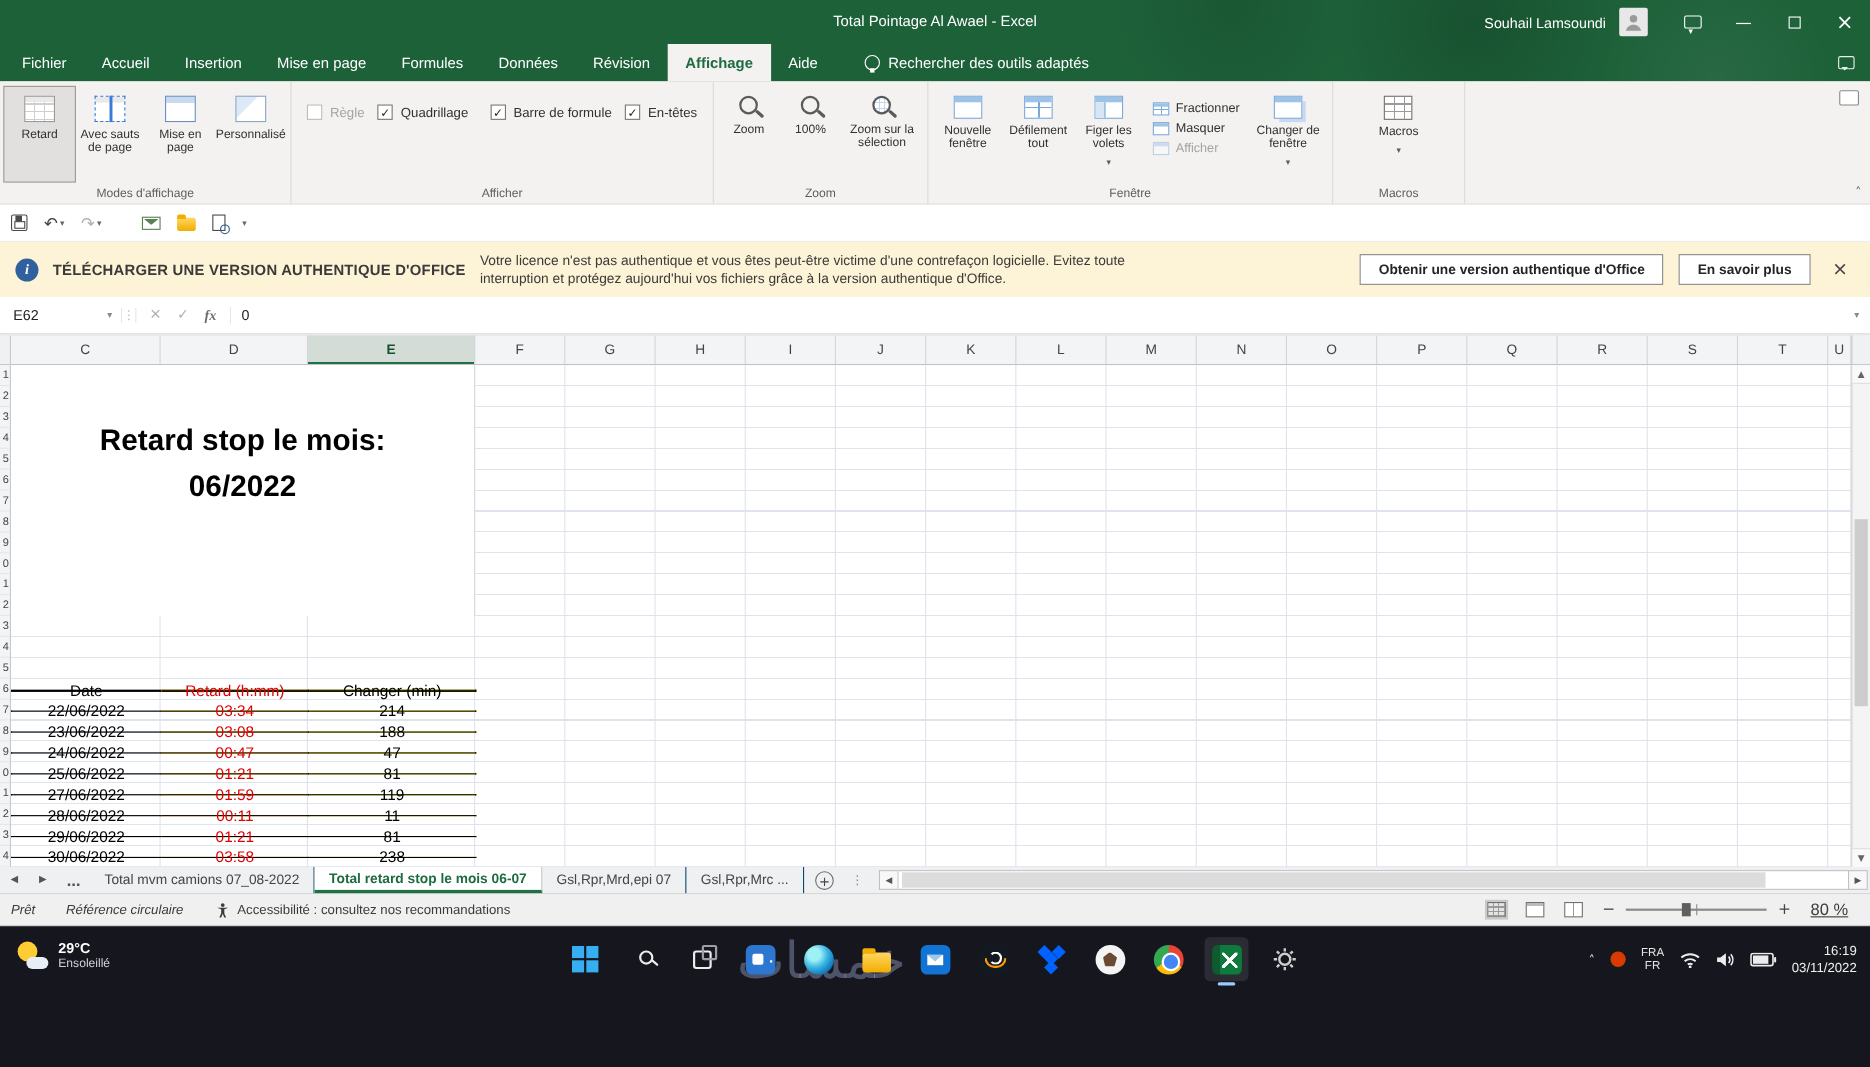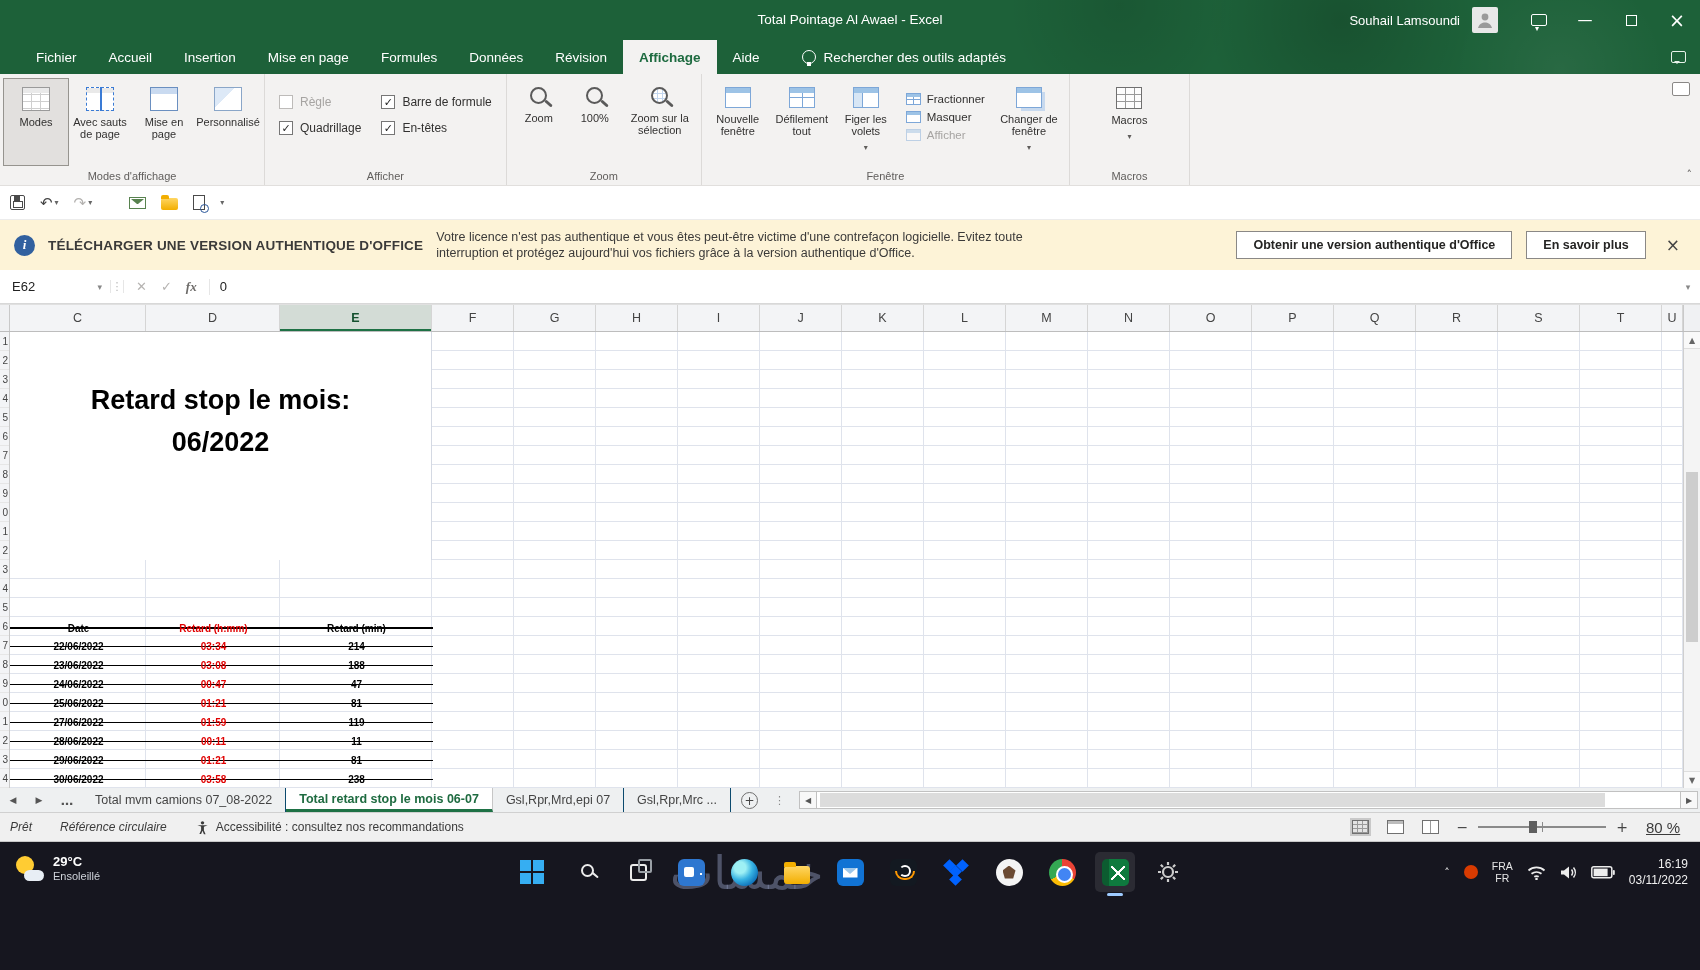--- a/index.html
+++ b/index.html
@@ -19,21 +19,21 @@
   .titlebar { height:40px; position:relative; display:flex; align-items:center; }
   .tb-title { position:absolute; left:50%; top:0; transform:translateX(-50%); line-height:40px; font-size:13.5px; white-space:nowrap; }
   .tb-right { margin-left:auto; display:flex; align-items:center; height:40px; }
   .tb-user { font-size:13px; margin-right:12px; }
   .tb-avatar { width:26px; height:26px; background:#e8e8e8; border-radius:2px; display:flex; align-items:center; justify-content:center; margin-right:18px; }
   .tb-btn { width:46px; height:40px; display:flex; align-items:center; justify-content:center; font-size:15px; color:#fff; cursor:default; }
   .sq { width:11px; height:11px; border:1.4px solid #fff; display:inline-block; }
   .ribbonopt { width:16px; height:12px; border:1.4px solid #fff; border-radius:2px; position:relative; }
   .ribbonopt::after { content:"▾"; position:absolute; left:3px; top:9px; font-size:8px; }
 
-  .tabrow { height:34px; display:flex; align-items:stretch; padding-left:20px; position:relative; }
+  .tabrow { height:34px; display:flex; align-items:stretch; padding-left:4px; position:relative; }
   .rtab { padding:0 16px; display:flex; align-items:center; font-size:13.5px; white-space:nowrap; }
   .rtab.active { background:#f3f2f1; color:#1e6b40; font-weight:700; }
   .tab-search { display:flex; align-items:center; gap:8px; margin-left:26px; font-size:13.5px; }
   .bulb { width:14px; height:14px; border:1.5px solid #fff; border-radius:50%; position:relative; }
   .bulb::after { content:""; position:absolute; left:4px; top:11px; width:4px; height:4px; background:#fff; }
   .combub { width:15px; height:12px; border:1.4px solid #e8f2ea; border-radius:2px; position:relative; }
   .combub::after { content:""; position:absolute; left:2px; bottom:-5px; border:3px solid transparent; border-top-color:#e8f2ea; }
 
   
   .ribbon { height:112px; background:#f3f2f1; display:flex; position:relative; border-bottom:1px solid #e1dfdd; }
@@ -43,21 +43,21 @@
   .bigbtn.pressed { background:#e2e0de; outline:1px solid #96948f; }
   .bigbtn .dd { font-size:8px; color:#5f5d5b; }
   .sheeticon { width:28px; height:24px; border:1px solid #9a9a9a;
     background: linear-gradient(#e9e9e9 0 5px, transparent 5px),
       repeating-linear-gradient(to right, transparent 0 8px, #cfcfcf 8px 9px),
       repeating-linear-gradient(to bottom, transparent 0 6px, #cfcfcf 6px 7px), #fff; }
   .sheeticon.brk { background: linear-gradient(90deg, transparent 0 13px, #3a7bd5 13px 15px, transparent 15px),
       linear-gradient(#e9e9e9 0 5px, transparent 5px), #fff; border-style:dashed; border-color:#3a7bd5; }
   .sheeticon.layout { border-color:#6a8fc0; background: linear-gradient(#c9daf0 0 6px, transparent 6px), #fff; }
   .sheeticon.custom { border-color:#8aa6c8; background: linear-gradient(135deg,#dde9f7 0 40%, #fff 40%); }
-  .checkscol { display:flex; flex-direction:column; gap:12px; margin:16px 10px 0 10px; }
+  .checkscol { display:flex; gap:12px; margin:16px 10px 0 10px; }
   .chk { display:flex; align-items:center; gap:7px; font-size:12px; color:#323130; white-space:nowrap; }
   .chk .box { width:14px; height:14px; border:1px solid #767676; background:#fff; display:flex; align-items:center; justify-content:center; font-size:11px; color:#262626; }
   .chk.disabled { color:#a6a4a2; }
   .chk.disabled .box { border-color:#bdbbb9; }
   .mag { width:17px; height:17px; border:2.5px solid #5a5a5a; border-radius:50%; position:relative; margin-bottom:3px; }
   .mag::after { content:""; position:absolute; width:9px; height:3px; background:#5a5a5a; right:-8px; bottom:-3px; transform:rotate(42deg); border-radius:2px; }
   .mag.grid { background: repeating-linear-gradient(to right, transparent 0 4px, #c3d7ef 4px 5px), repeating-linear-gradient(to bottom, transparent 0 4px, #c3d7ef 4px 5px), #fff; }
   .wb { width:26px; height:21px; border:1px solid #7da7d8; background:#fff; position:relative; }
   .wb::before { content:""; position:absolute; left:0; right:0; top:0; height:5px; background:#9dc3e6; }
   .wb.tiles { background: linear-gradient(to right, transparent 0 12px, #7da7d8 12px 13px, transparent 13px), linear-gradient(to bottom, transparent 0 9px, #7da7d8 9px 10px, transparent 10px), #fff; }
@@ -125,21 +125,21 @@
   .gridbg { flex:1; position:relative; background:
       repeating-linear-gradient(to bottom, transparent 0 18px, #dfe3ec 18px 19px), #fff; overflow:hidden; }
   .gridcols { position:absolute; inset:0; display:flex; }
   .gcol { border-right:1px solid #dfe3ec; height:100%; }
 
   .whiteblock { position:absolute; left:0; top:0; width:422px; height:228px; background:#fff; border-right:1px solid #d4d9e3; display:flex; flex-direction:column; align-items:center; padding-top:52px; gap:10px; }
   .wb-line { font-size:27px; font-weight:700; color:#000; line-height:32px; }
 
   .rtable { position:absolute; left:0; top:247px; width:423px; }
   .trow { display:flex; height:19px; }
-  .tcell { border-right:1px solid #000; border-bottom:1px solid #000; display:flex; align-items:center; justify-content:center; font-size:10px; font-weight:700; color:#000;margin-top:48px; }
+  .tcell { border-right:1px solid #000; border-bottom:1px solid #000; display:flex; align-items:center; justify-content:center; font-size:14px; font-weight:400; color:#000;margin-top:48px; }
   .tcell:first-child { border-left:1px solid #000; }
   .trow:first-child .tcell { border-top:1px solid #000; }
   .tcell.c0 { width:137px; } .tcell.c1 { width:134px; } .tcell.c2 { width:152px; }
   .thead .c0 { background:var(--date-header-bg,#b8cce4); }
   .thead .c1 { background:var(--hmm-bg,#ffc000); color:var(--hmm-text,#e00000); }
   .thead .c2 { background:var(--min-bg,#ffff00); }
   .tdata .c0 { background:var(--date-bg,#c5d9f1); }
   .tdata .c1 { background:var(--hmm-bg,#ffc000); color:var(--hmm-text,#e00000); }
   .tdata .c2 { background:var(--min-bg,#ffff00); }
   .ttotal .tcell { background:var(--total-bg,#2e75b6); }
@@ -275,21 +275,21 @@
       <div style="margin-left:auto; display:flex; align-items:center; padding-right:14px;">
         <span class="combub"></span>
       </div>
     </div>
   </div>
 
   <div class="ribbon">
     <div class="rgroup">
       <div class="bigbtn pressed">
         <span class="sheeticon"></span>
-        <span>Modes</span>
+        <span>Retard</span>
       </div>
       <div class="bigbtn">
         <span class="sheeticon brk"></span>
         <span>Avec sauts de page</span>
       </div>
       <div class="bigbtn">
         <span class="sheeticon layout"></span>
         <span>Mise en page</span>
       </div>
       <div class="bigbtn">
@@ -519,21 +519,21 @@
           <div class="gcol" style="width: 21px;"></div>
         </div>
       <div class="whiteblock">
         <div class="wb-line">Retard stop le mois:</div>
         <div class="wb-line">06/2022</div>
       </div>
       <div class="rtable" id="rtable">
           <div class="trow thead">
             <div class="tcell c0">Date</div>
             <div class="tcell c1">Retard (h:mm)</div>
-            <div class="tcell c2">Retard (min)</div>
+            <div class="tcell c2">Changer (min)</div>
           </div>
           <div class="trow tdata">
             <div class="tcell c0">22/06/2022</div>
             <div class="tcell c1">03:34</div>
             <div class="tcell c2">214</div>
           </div>
           <div class="trow tdata">
             <div class="tcell c0">23/06/2022</div>
             <div class="tcell c1">03:08</div>
             <div class="tcell c2">188</div>

